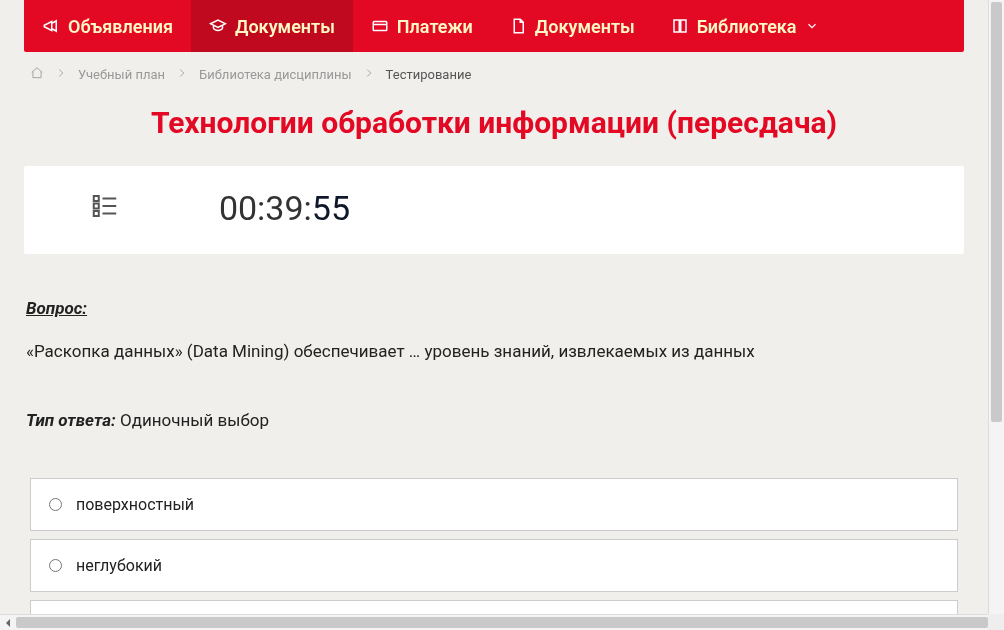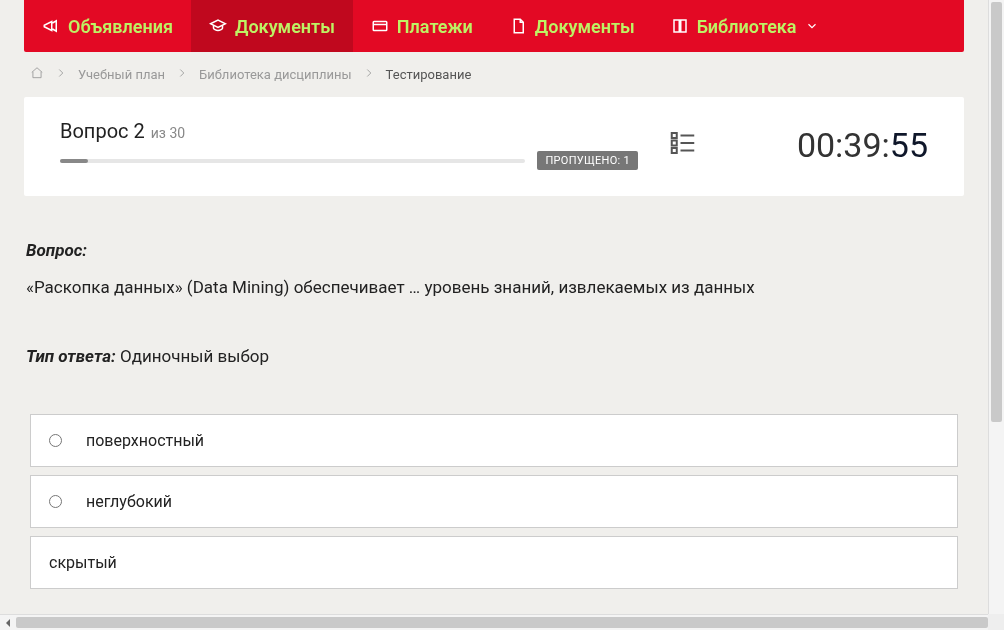--- a/index.html
+++ b/index.html
@@ -31,21 +31,21 @@
     display: flex;
     align-items: stretch;
     height: 52px;
     border-radius: 0 0 2px 2px;
   }
   .nav-item {
     display: flex;
     align-items: center;
     gap: 8px;
     padding: 0 18px;
-    color: #bef264;
+    color: #fef9c3;
     font-size: 18px;
     font-weight: 600;
     cursor: pointer;
     white-space: nowrap;
   }
   .nav-item.active {
     background: #c0081e;
   }
   .nav-icon { width: 18px; height: 18px; flex: 0 0 18px; display:inline-flex; align-items:center; justify-content:center; }
   .nav-icon svg { width: 18px; height: 18px; stroke: #fff; fill: none; stroke-width: 2; }
@@ -89,34 +89,34 @@
     background:#777; color:#fff; font-size:11px; padding:3px 8px; border-radius:2px;
     letter-spacing:0.3px;
   }
   .panel-mid { width:90px; display:flex; justify-content:center; }
   .grid-icon svg { width:30px; height:30px; stroke:#555; fill:none; stroke-width:1.6; }
   .panel-right { width:200px; text-align:right; }
   .timer { font-size:34px; color:#333; font-weight:400; font-variant-numeric: tabular-nums; }
   .timer .sec { color:#0f172a; }
   
   .qbody { margin-top: 44px; padding: 0 2px; }
-  .qlabel { font-weight:700; font-style: italic; font-size:17px; margin-bottom:16px; }
+  .qlabel { font-weight:700; font-style: italic; font-size:17px; margin-bottom:22px;text-decoration:underline; }
   .qtext { font-size:17px; color:#222; line-height:1.4; }
   .atype { margin-top: 46px; font-size:17px; }
   .atype b { font-weight:700; font-style: italic; }
   
   .answers { margin-top: 48px; padding: 0 6px; }
   .answer {
     border: 1px solid #ccc;
     background:#fff;
     padding: 16px 18px;
     margin-bottom: 8px;
     display:flex;
     align-items:center;
-    gap:24px;
+    gap:14px;
     cursor:pointer;
     font-size:16px;
   }
   .answer input[type=radio]{ width:13px; height:13px; }
   
   .vscroll {
     position:absolute; top:0; right:0; width:16px; bottom:16px;
     background:#f4f4f4; border-left:1px solid #ddd;
   }
   .vscroll .thumb {
@@ -209,40 +209,23 @@
         <span class="crumb-sep"><svg viewBox="0 0 24 24">
               <path d="M9 6l6 6-6 6"></path>
             </svg></span>
         <span class="crumb-link">Библиотека дисциплины</span>
         <span class="crumb-sep"><svg viewBox="0 0 24 24">
               <path d="M9 6l6 6-6 6"></path>
             </svg></span>
         <span class="crumb-current">Тестирование</span>
       </div>
 
+      <h1 class="page-title">Технологии обработки информации (пересдача)</h1>
 
       <div class="panel">
-        <div class="panel-left">
-          <div class="q-line">
-            <span class="q-label">
-              <span>Вопрос</span>
-              <span>2</span>
-            </span>
-            <span class="q-of">
-              <span>из</span>
-              <span>30</span>
-            </span>
-          </div>
-          <div class="prog-row">
-            <div class="prog-bar">
-                <div class="fill"></div>
-              </div>
-            <span class="skipped">ПРОПУЩЕНО: 1</span>
-          </div>
-        </div>
         <div class="panel-mid">
           <span class="grid-icon">
             <svg viewBox="0 0 24 24">
               <rect x="3" y="4" width="4" height="4"></rect>
                 <path d="M10 6h11"></path>
               <rect x="3" y="10" width="4" height="4"></rect>
                 <path d="M10 12h11"></path>
               <rect x="3" y="16" width="4" height="4"></rect>
                 <path d="M10 18h11"></path>
             </svg>

